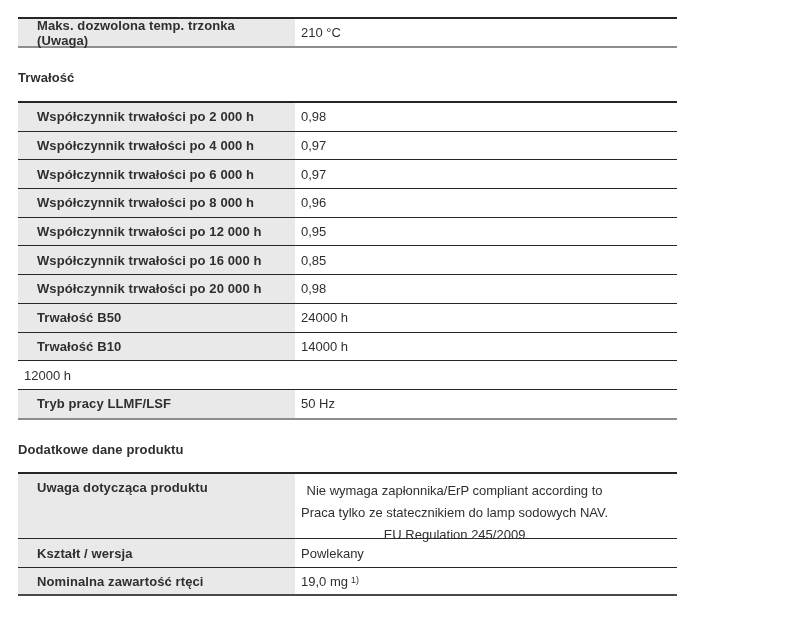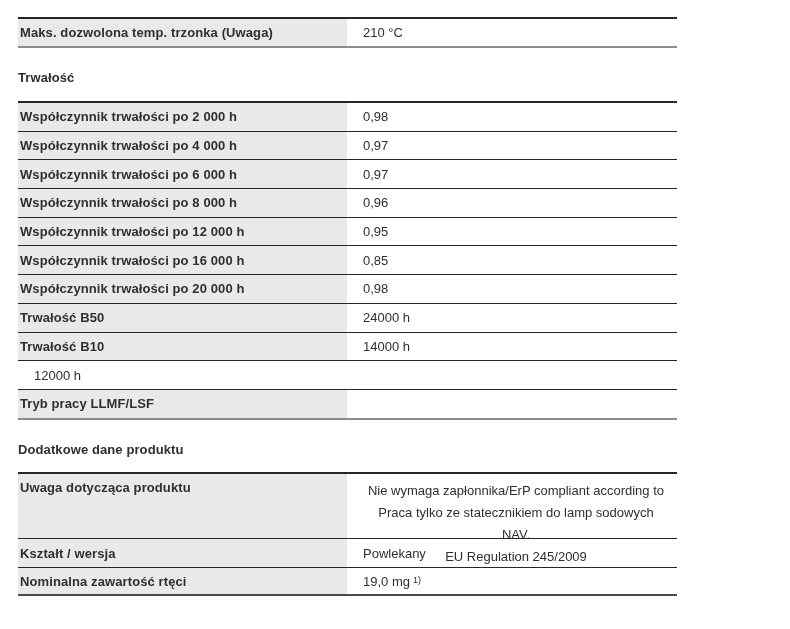--- a/index.html
+++ b/index.html
@@ -40,34 +40,34 @@
 
   .spec-row {
     display: flex;
     border-bottom: 1px solid var(--border-dark, #262626);
     font-size: 13px;
   }
   .spec-row.gray-end { border-bottom: 2px solid var(--border-gray, #8d8d8d); }
   .spec-row.dark-end { border-bottom: 2px solid #4a4a4a; }
 
   .spec-label {
-    width: 329px;
+    width: 277px;
     box-sizing: border-box;
     background: var(--label-bg, #e9e9e9);
     font-weight: bold;
-    padding-left: 2px;
+    padding-left: 19px;
     padding-right: 10px;
     display: flex;
     align-items: center;
     letter-spacing: 0.1px;
   }
   .spec-value {
     flex: 1;
     box-sizing: border-box;
-    padding-left: 16px;
+    padding-left: 6px;
     padding-right: 8px;
     display: flex;
     align-items: center;
   }
 
   .r-t1 { height: 27px; }
   .r-t2 { height: 27.7px; }
   .r-plain3 { height: 28px; }
   .r-multi { height: 64px; }
   .r-last3 { height: 26px; }
@@ -137,20 +137,21 @@
     </div>
     <div class="spec-row r-t2">
       <div class="spec-label">Trwałość B10</div>
       <div class="spec-value">14000 h</div>
     </div>
     <div class="spec-row r-t2">
       <div class="spec-value">12000 h</div>
     </div>
     <div class="spec-row r-t2 gray-end">
       <div class="spec-label">Tryb pracy LLMF/LSF</div>
+      <div class="spec-value">50 Hz</div>
     </div>
   </div>
 
   <div class="section-heading" id="heading-dodatkowe">Dodatkowe dane produktu</div>
 
   <div class="spec-table" id="table-dodatkowe">
     <div class="spec-row r-multi">
       <div class="spec-label">Uwaga dotycząca produktu</div>
       <div class="spec-value">
         <div class="value-lines">

